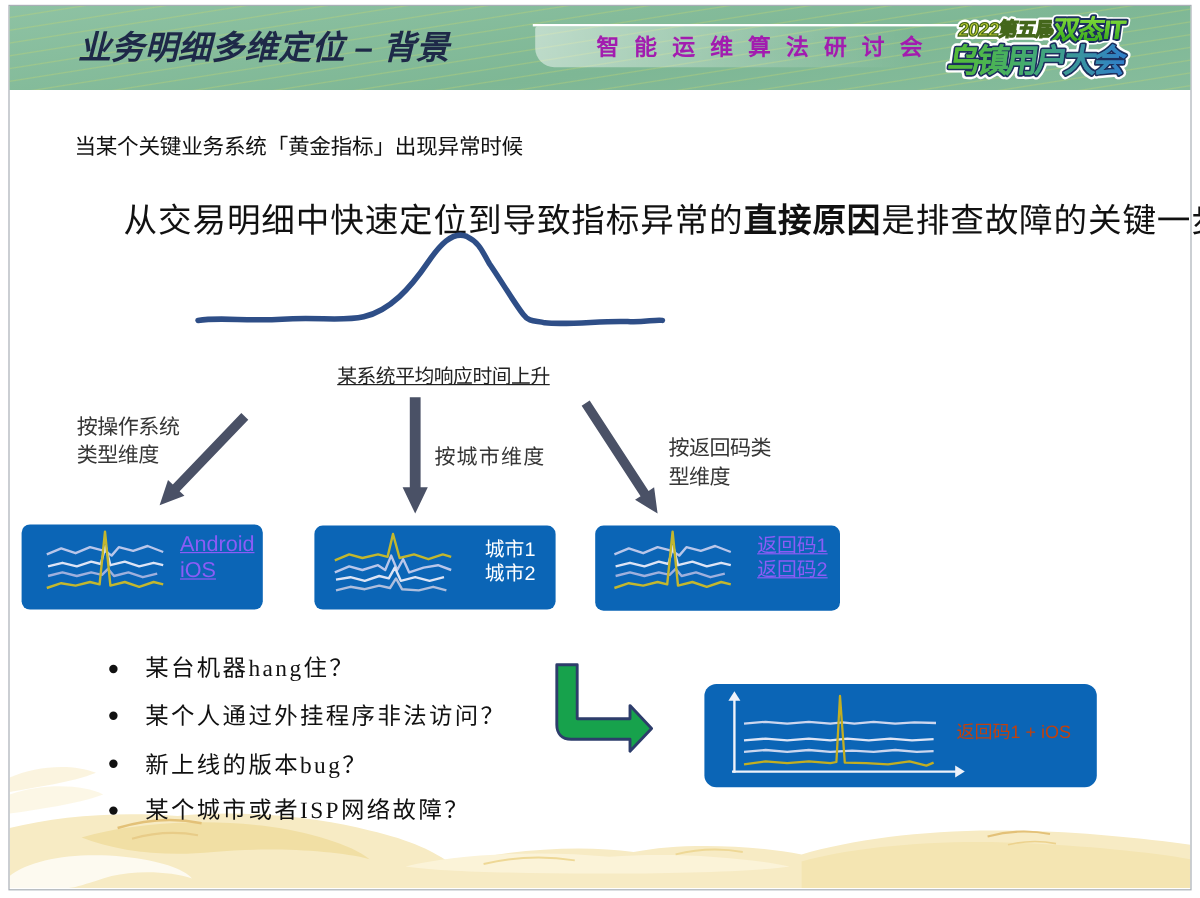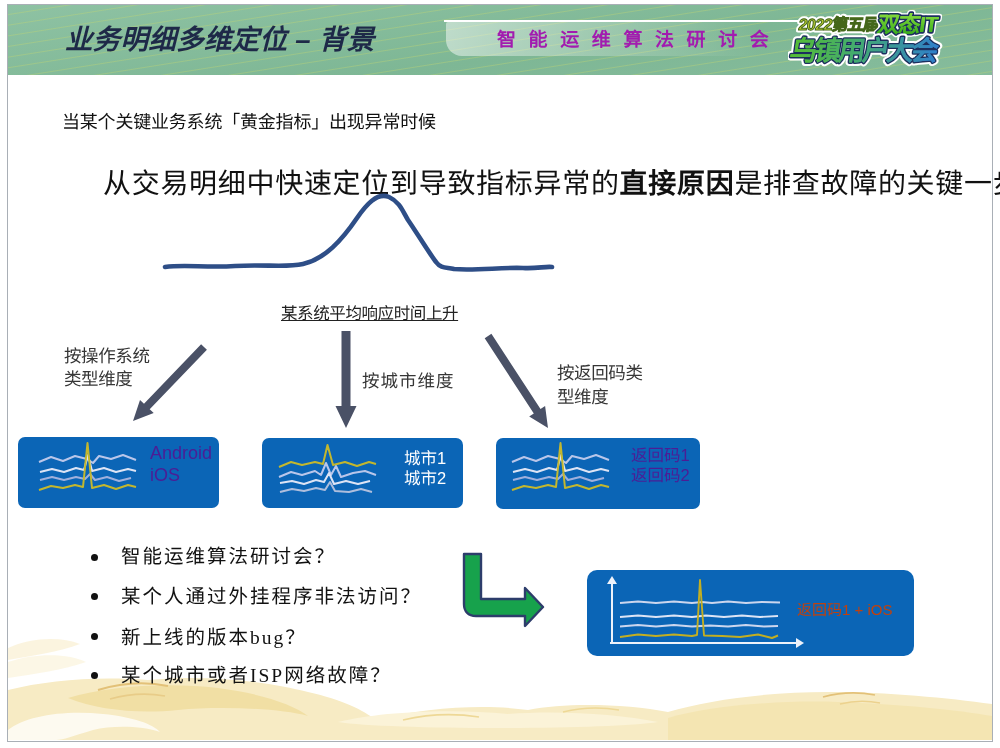--- a/index.html
+++ b/index.html
@@ -20,21 +20,21 @@
   .lineA{left:62px;top:107px;font-size:18px;letter-spacing:-0.2px;white-space:nowrap;}
   .lineB{left:55px;top:161px;font-size:28px;letter-spacing:0.7px;white-space:nowrap;margin-left:48px;}
   .curvelabel{left:281px;top:300px;width:180px;font-size:16.5px;color:#222;letter-spacing:-0.4px;white-space:nowrap;text-decoration:underline;}
   .dimlabel{font-size:17.5px;color:#363636;line-height:23px;letter-spacing:-0.4px;}
   .bluebox{background:#0b65b6;border-radius:7px;}
   .bb1{left:18px;top:437px;width:201px;height:71px;}
   .bb2{left:262px;top:438px;width:201px;height:70px;}
   .bb3{left:496px;top:438px;width:204px;height:71px;}
   .bb4{left:587px;top:570px;width:327px;height:86px;}
   .boxtxt{line-height:19.5px;font-size:16.5px;}
-  .yellow{color:#4c1d95;}
+  .yellow{color:#8b5cf6;text-decoration:underline;}
   .bullet{font-family:"Liberation Serif",serif;color:#111;font-size:19.5px;letter-spacing:2px;white-space:nowrap;}
   .dot{position:absolute;left:91px;width:7px;height:7px;border-radius:50%;background:#111;}
 </style>
 </head>
 <body>
 
 <svg class="abs" style="left:8px;top:590px;" width="984" height="150" viewBox="0 0 984 150">
   <g>
     <path d="M0,58 C22,48 52,46 72,54 C52,62 22,66 0,70 Z" fill="#f9f0d4" opacity=".75"></path>
     <path d="M0,72 C30,62 62,64 78,72 C56,80 26,84 0,88 Z" fill="#fbf5e0" opacity=".8"></path>
@@ -136,21 +136,21 @@
   <g fill="none" stroke-width="2" stroke-linejoin="round">
     <polyline stroke="#b9c6ea" points="4,22 16,17 28,21 40,16 52,19 58,23 64,16 76,19 88,15 101,20"></polyline>
     <polyline stroke="#dde4f5" points="5,32 17,29 29,32 41,28 49,30 53,15 57,31 69,28 81,32 93,29 101,31"></polyline>
     <polyline stroke="#9fb0dd" points="5,40 17,37 29,40 41,37 50,39 55,34 60,40 72,37 84,41 96,38"></polyline>
     <polyline stroke="#c3b72e" points="4,50 16,46 28,48 40,45 48,47 52.5,3 57,48 69,45 81,49 93,45 101,47"></polyline>
   </g>
 </svg>
 <div class="abs boxtxt yellow" style="left:631px;top:446px;">返回码1<br>返回码2</div>
 
 <div class="dot" style="top:554px"></div>
-<div class="abs bullet" style="left:121px;top:540px">智能运维算法研讨会？</div>
+<div class="abs bullet" style="left:121px;top:540px">某台机器hang住？</div>
 <div class="dot" style="top:593px"></div>
 <div class="abs bullet" style="left:121px;top:580px">某个人通过外挂程序非法访问？</div>
 <div class="dot" style="top:633px"></div>
 <div class="abs bullet" style="left:121px;top:621px">新上线的版本bug？</div>
 <div class="dot" style="top:672px"></div>
 <div class="abs bullet" style="left:121px;top:659px">某个城市或者ISP网络故障？</div>
 
 <svg class="abs" style="left:455px;top:545px" width="100" height="90" viewBox="0 0 100 90">
   <path d="M9,9 L26,9 L26,54 L70,54 L70,43 L88,62 L70,81 L70,71 L21,71 C13,71 9,66 9,59 Z" fill="#17a24c" stroke="#2d3d6b" stroke-width="2.4" stroke-linejoin="round"></path>
 </svg>

